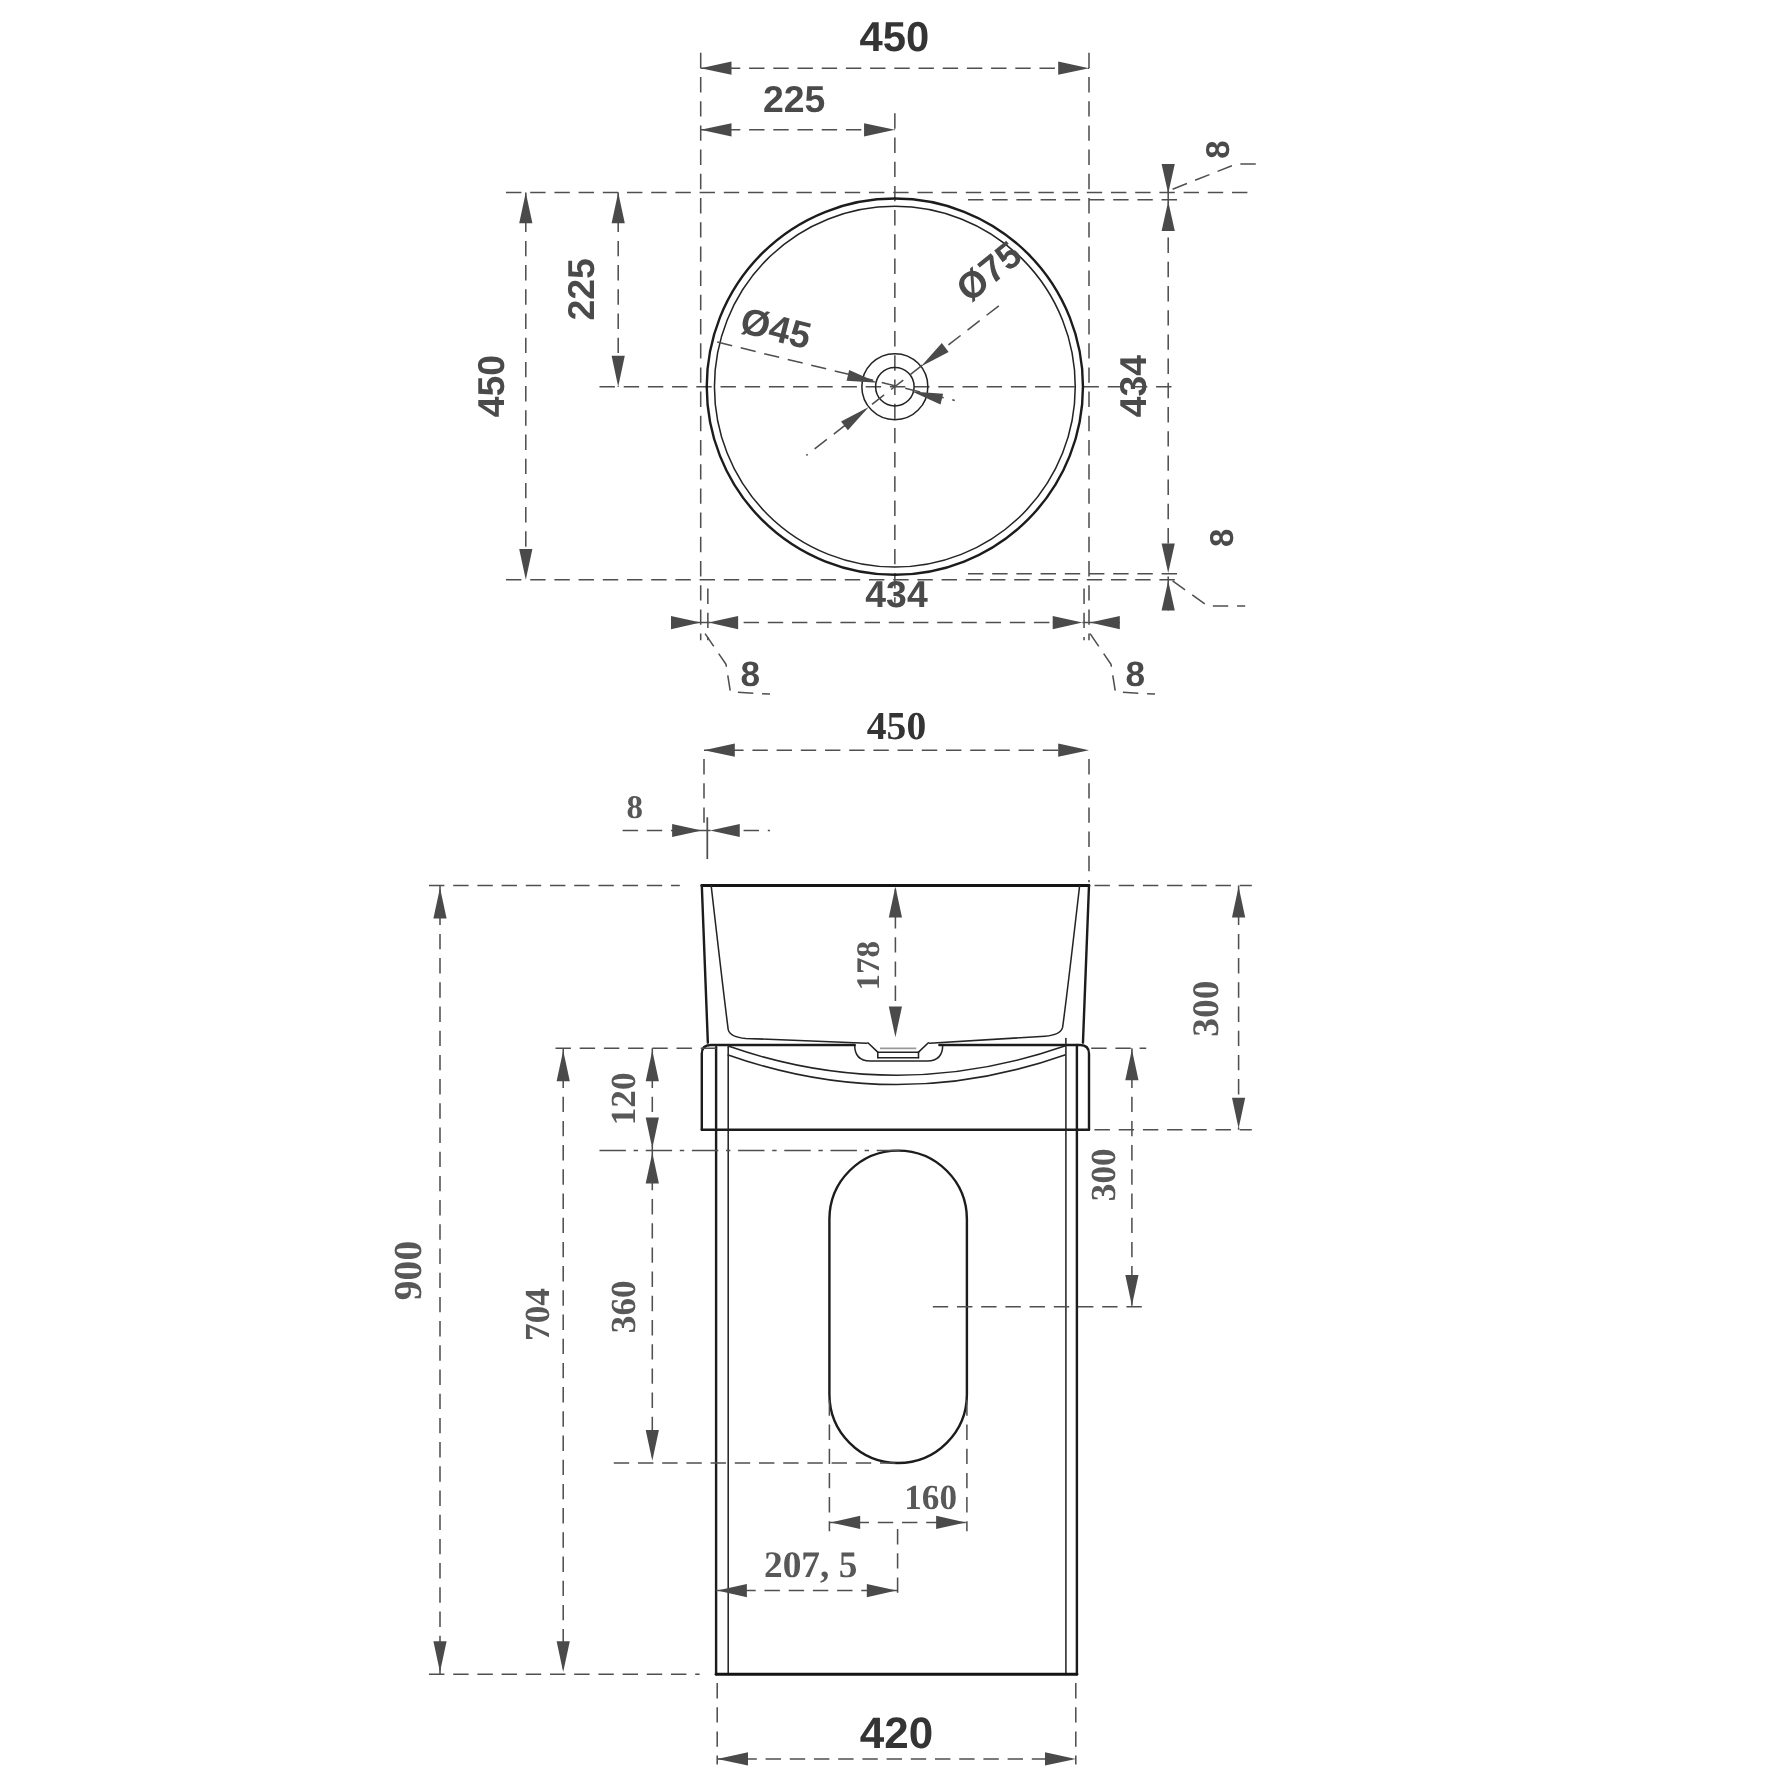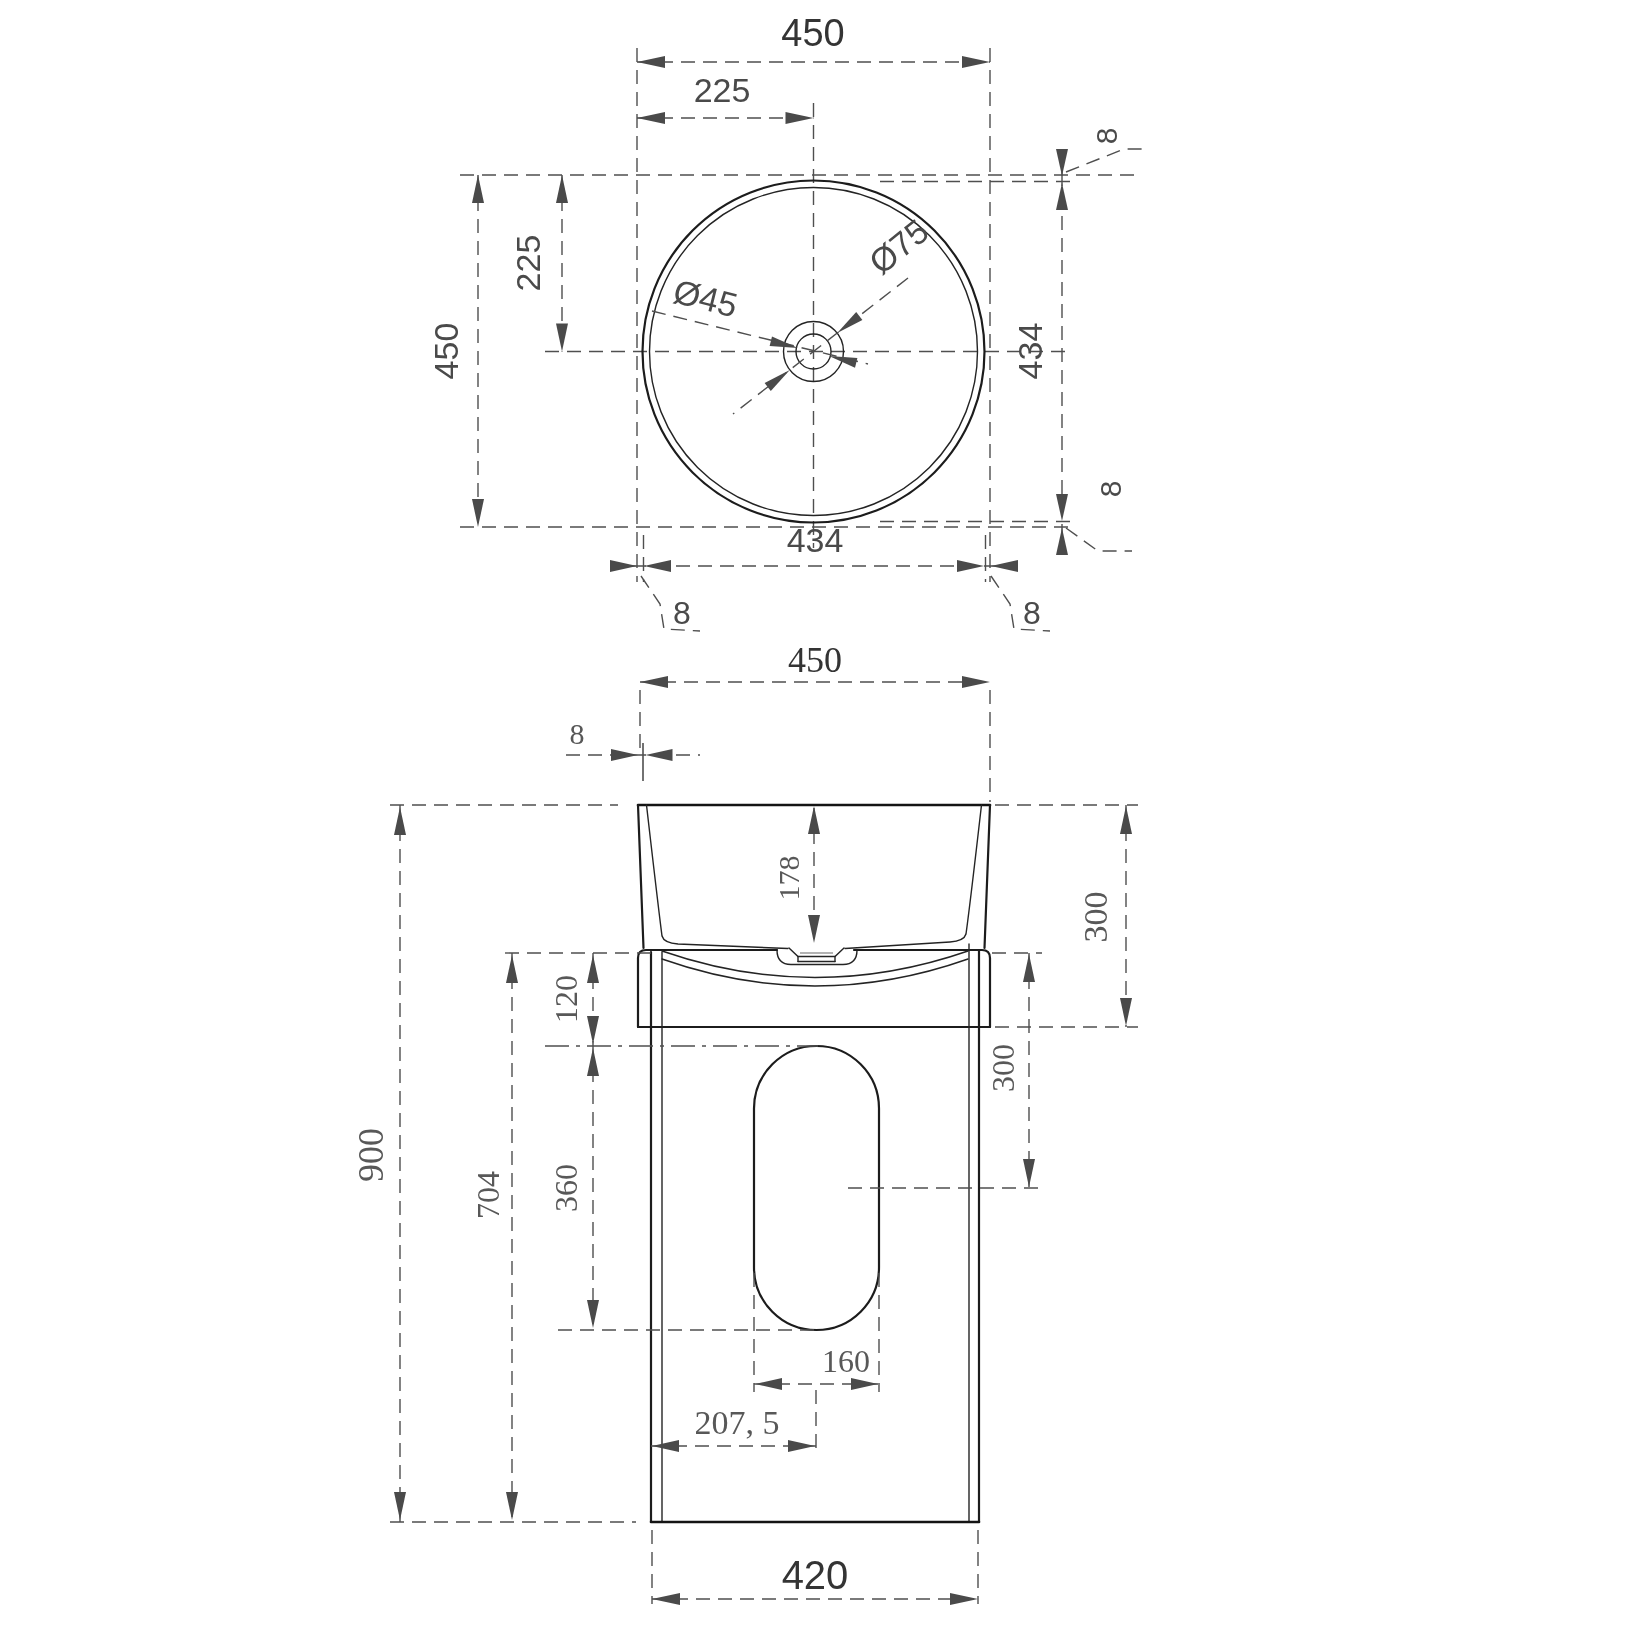--- a/index.html
+++ b/index.html
@@ -1,16 +1,16 @@
 <!DOCTYPE html>
 <html><head>
 <meta charset="utf-8">
 <style>
   html,body{margin:0;padding:0;background:#ffffff;}
-  .stage{position:relative;width:1628px;height:1628px;background:#fff;overflow:hidden;}
+  .stage{position:relative;width:1628px;height:1628px;background:#fff;overflow:hidden;font-weight:bold;}
   svg{display:block;}
   .obj{stroke:#1c1c1c;fill:none;stroke-width:2.2;stroke-linejoin:round;stroke-linecap:round;}
   .objthick{stroke:#141414;fill:none;stroke-width:2.6;stroke-linecap:round;}
   .objthin{stroke:#242424;fill:none;stroke-width:1.4;stroke-linecap:round;}
   .objgray{stroke:#9a9a9a;fill:none;stroke-width:1.6;}
   .dim{stroke:#4f4f4f;fill:none;stroke-width:1.4;stroke-dasharray:14 8;}
   .dimsolid{stroke:#4f4f4f;fill:none;stroke-width:1.6;}
   .cdot{stroke:#4f4f4f;fill:none;stroke-width:1.4;stroke-dasharray:24 7 4 7;}
   .arr{fill:#4a4a4a;stroke:none;}
   text{fill:#4a4a4a;font-family:"Liberation Sans",sans-serif;}

